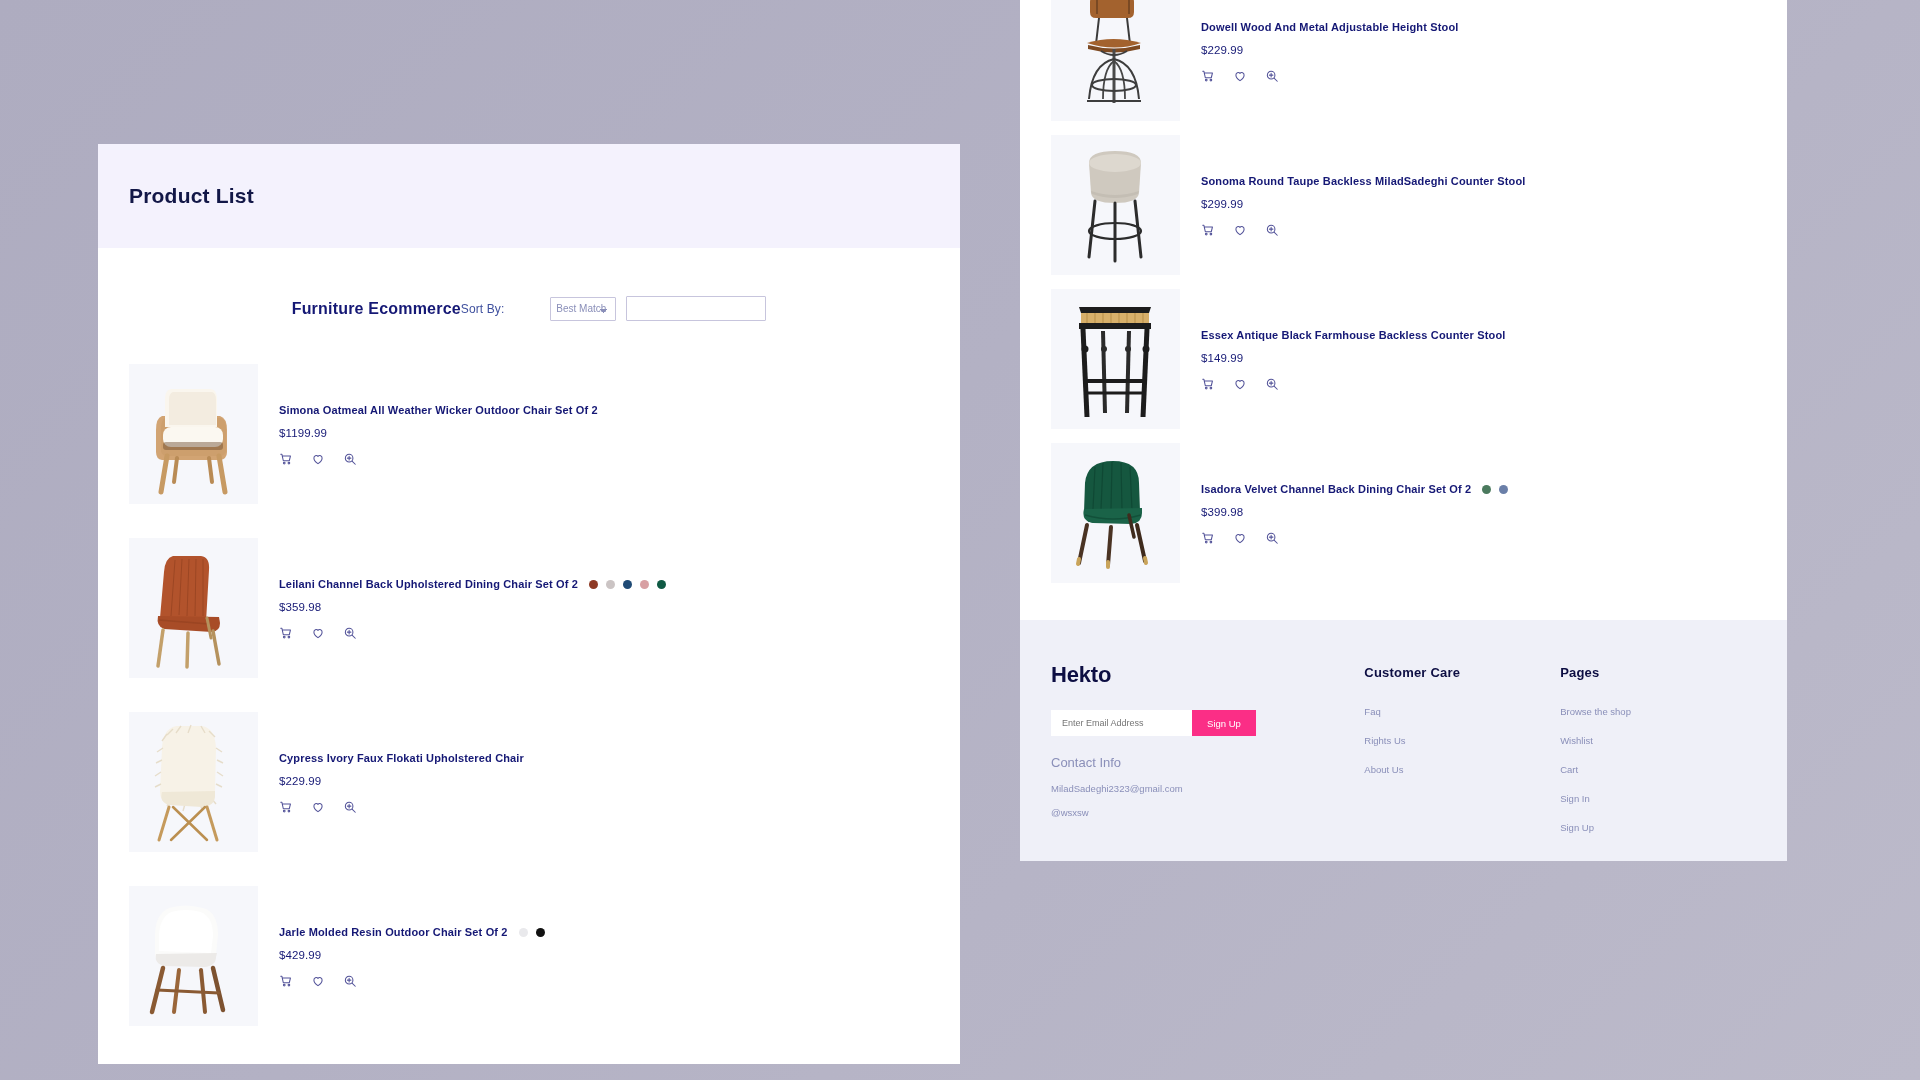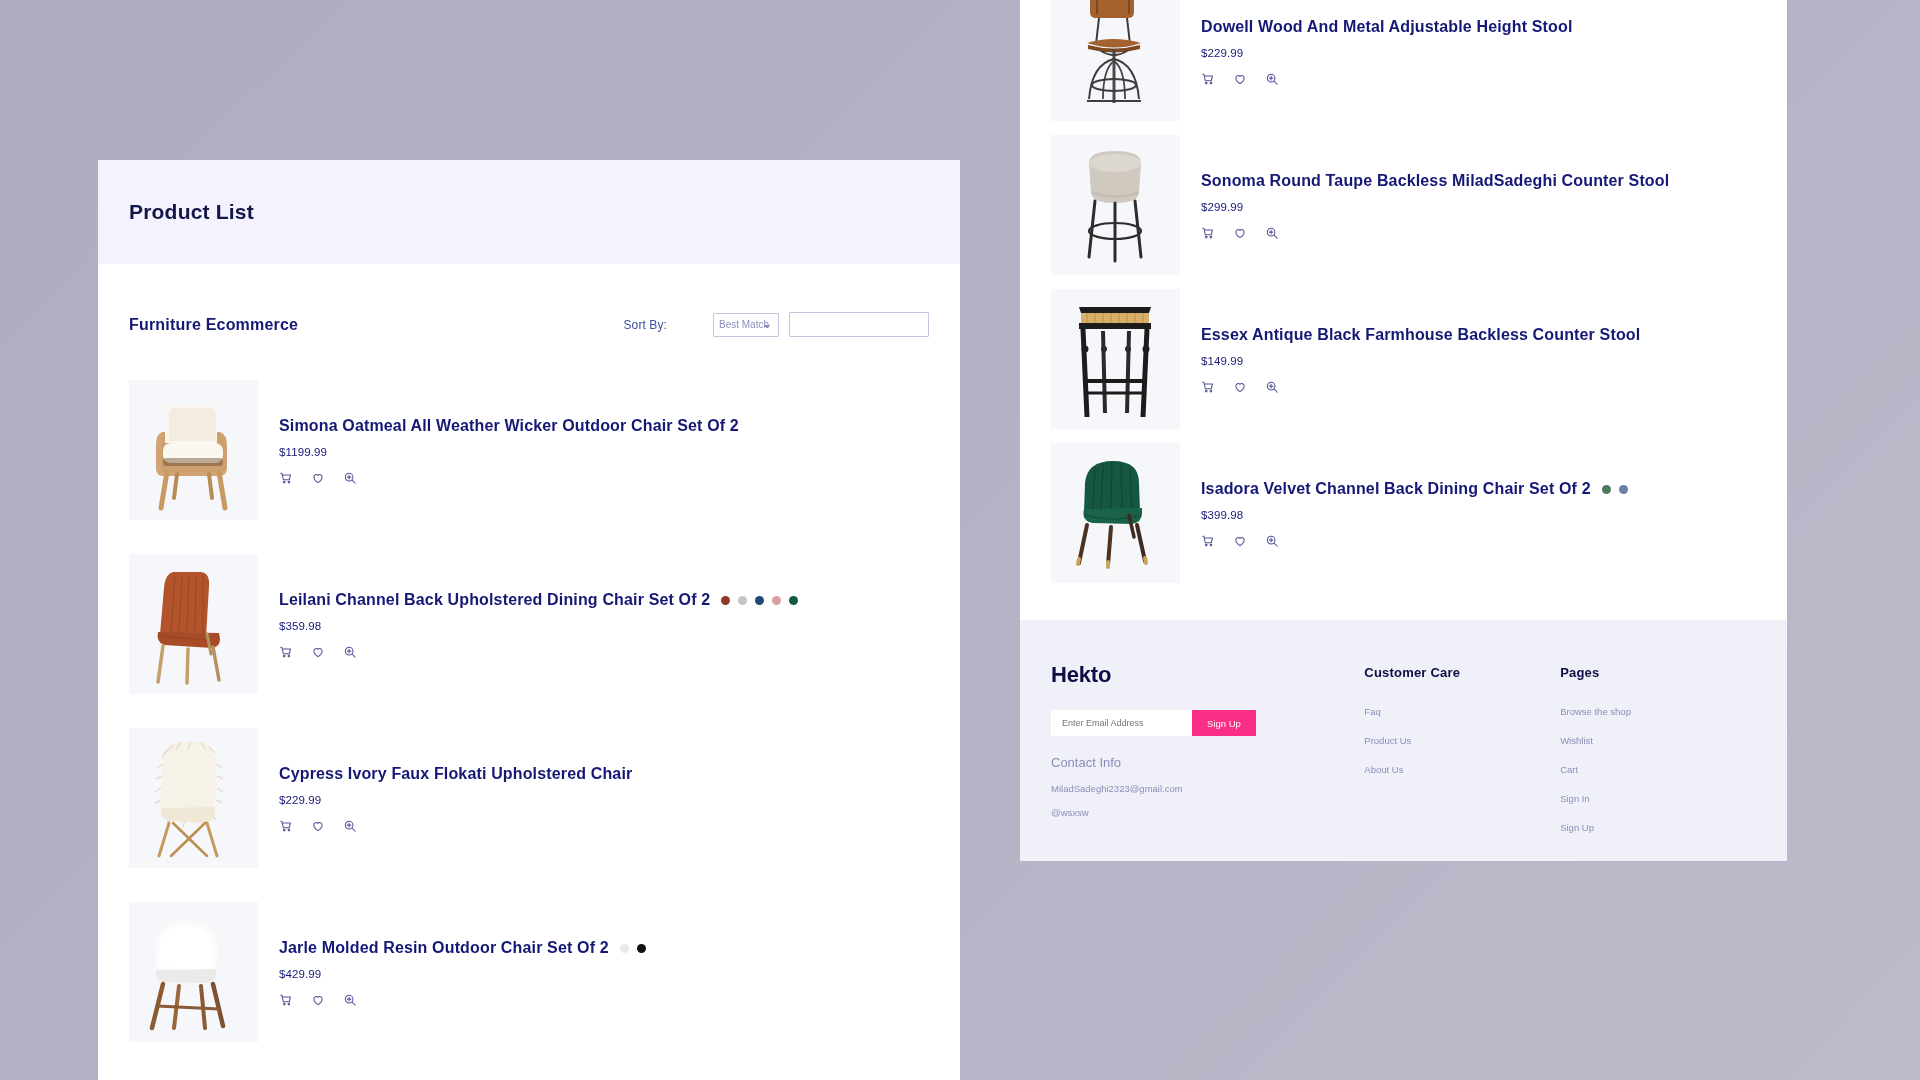--- a/index.html
+++ b/index.html
@@ -13,21 +13,21 @@
   body {
     font-family: "Liberation Sans", sans-serif;
     background: linear-gradient(135deg, #aeacc0 0%, #b3b1c4 45%, #bcbaca 100%);
     position: relative;
   }
 
   
   #left-panel {
     position: absolute;
     left: 98px;
-    top: 160px;
+    top: 144px;
     width: 862px;
     height: 920px;
     background: #ffffff;
     overflow: hidden;
   }
 
   .panel-header {
     background: #f4f2fd;
     height: 104px;
     display: flex;
@@ -38,21 +38,21 @@
   .panel-header-title {
     font-size: 21px;
     font-weight: bold;
     color: #121747;
     letter-spacing: 0.2px;
   }
 
   .list-toolbar {
     display: flex;
     align-items: center;
-    justify-content: space-between;
+    justify-content: center;
     padding: 48px 31px 0 31px;
   }
 
   .list-heading {
     font-size: 16px;
     font-weight: bold;
     color: #151875;
     letter-spacing: 0.2px;
   }
 
@@ -125,21 +125,21 @@
     padding-top: 2px;
   }
 
   .product-title-line {
     display: flex;
     align-items: center;
     gap: 11px;
   }
 
   .product-title {
-    font-size: 16px;
+    font-size: 11px;
     font-weight: bold;
     color: #151875;
     letter-spacing: 0.15px;
     white-space: nowrap;
   }
 
   .swatches { display: flex; align-items: center; gap: 8px; }
   .swatch { width: 9px; height: 9px; border-radius: 50%; display: inline-block; }
 
   .product-price {
@@ -740,21 +740,21 @@
       </div>
 
       <div class="footer-contact-label">Contact Info</div>
       <div class="footer-contact-line">MiladSadeghi2323@gmail.com</div>
       <div class="footer-contact-line">@wsxsw</div>
     </div>
 
     <div class="footer-col">
       <div class="footer-col-title">Customer Care</div>
       <a class="footer-link">Faq</a>
-      <a class="footer-link">Product Us</a>
+      <a class="footer-link">Rights Us</a>
       <a class="footer-link">About Us</a>
     </div>
 
     <div class="footer-col">
       <div class="footer-col-title">Pages</div>
       <a class="footer-link">Browse the shop</a>
       <a class="footer-link">Wishlist</a>
       <a class="footer-link">Cart</a>
       <a class="footer-link">Sign In</a>
       <a class="footer-link">Sign Up</a>

